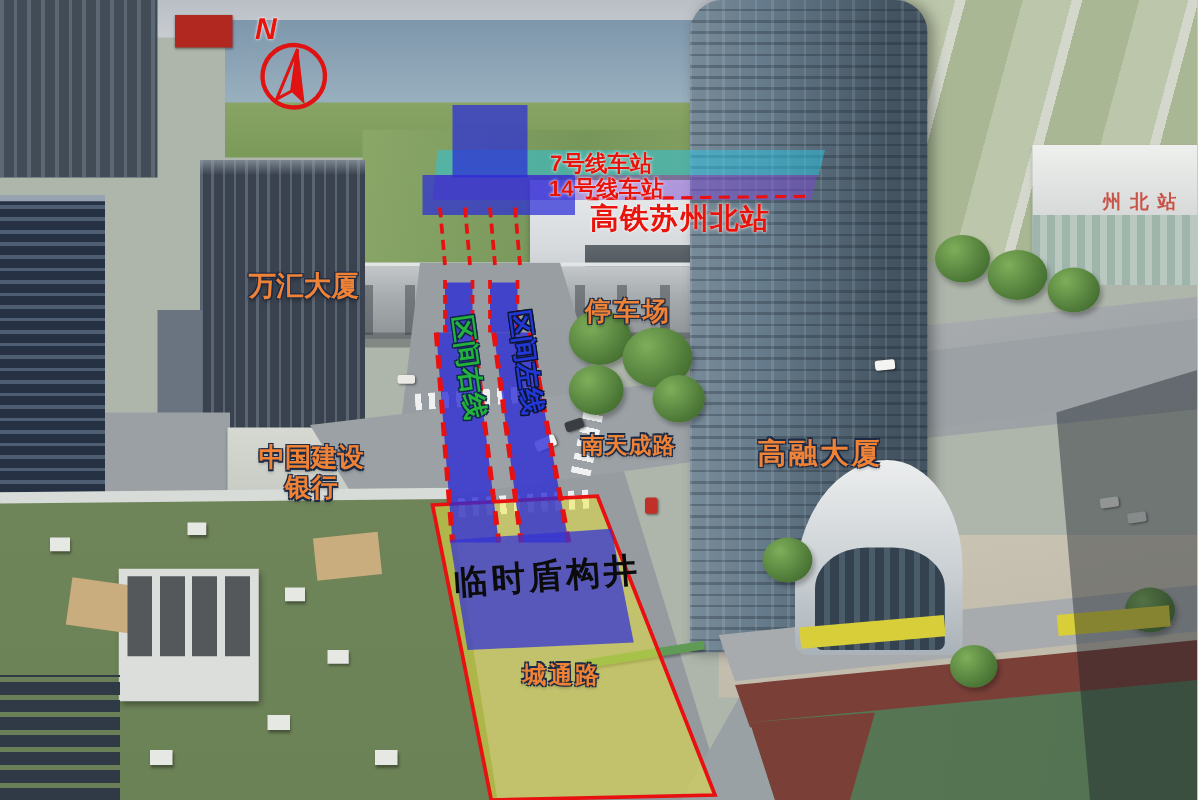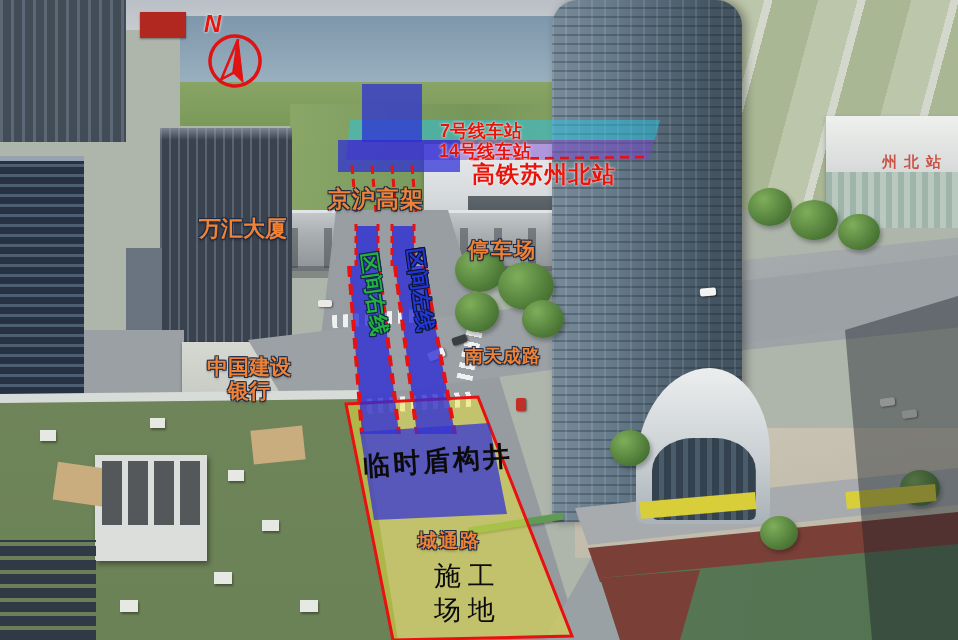--- a/index.html
+++ b/index.html
@@ -149,27 +149,25 @@
     <g transform="rotate(8 31 31)">
       <circle cx="31" cy="31" r="25" fill="none" stroke="#E01212" stroke-width="3.5"></circle>
       <path d="M31,9 L20,51 L31,43 Z" fill="none" stroke="#E01212" stroke-width="2.5"></path>
       <path d="M31,9 L42,51 L31,43 Z" fill="#E01212" stroke="#E01212" stroke-width="1"></path>
     </g>
   </svg>
 
   <div class="label redlbl" style="left:440px;top:121px;font-size:18px;">7号线车站</div>
   <div class="label redlbl" style="left:439px;top:141px;font-size:18px;">14号线车站</div>
   <div class="label redlbl" style="left:472px;top:161px;font-size:23px;letter-spacing:1px;">高铁苏州北站</div>
-  <div class="label orange" style="left:328px;top:186px;font-size:23px;letter-spacing:1px;">京沪高架</div>
   <div class="label orange" style="left:199px;top:216px;font-size:22px;">万汇大厦</div>
   <div class="label orange" style="left:196px;top:355px;width:106px;font-size:21px;text-align:center;">中国建设
 银行</div>
   <div class="label orange" style="left:468px;top:238px;font-size:21px;letter-spacing:2px;">停车场</div>
   <div class="label orange" style="left:465px;top:346px;font-size:18px;letter-spacing:1px;">南天成路</div>
+  <div class="label orange" style="left:606px;top:349px;font-size:23px;letter-spacing:2px;">高融大厦</div>
   <div class="label greenlbl" style="left:326px;top:282px;width:96px;font-size:21px;text-align:center;transform:rotate(82deg);">区间右线</div>
   <div class="label bluelbl" style="left:372px;top:278px;width:96px;font-size:21px;text-align:center;transform:rotate(82deg);">区间左线</div>
   <div class="label blacklbl" style="left:363px;top:446px;font-size:27px;letter-spacing:3px;transform:rotate(-4deg);">临时盾构井</div>
   <div class="label orange" style="left:418px;top:530px;font-size:19px;letter-spacing:2px;">城通路</div>
-  <div class="label blacklbl" style="left:434px;top:560px;font-size:27px;font-weight:normal;font-family:'Liberation Serif','DejaVu Serif',serif;line-height:1.25;">施 工
-场 地</div>
   <div class="label" style="left:834px;top:153px;font-size:15px;color:#C84438;letter-spacing:7px;opacity:.9;margin-left:48px;">州北站</div>
 
 </div>
 
 </body></html>

